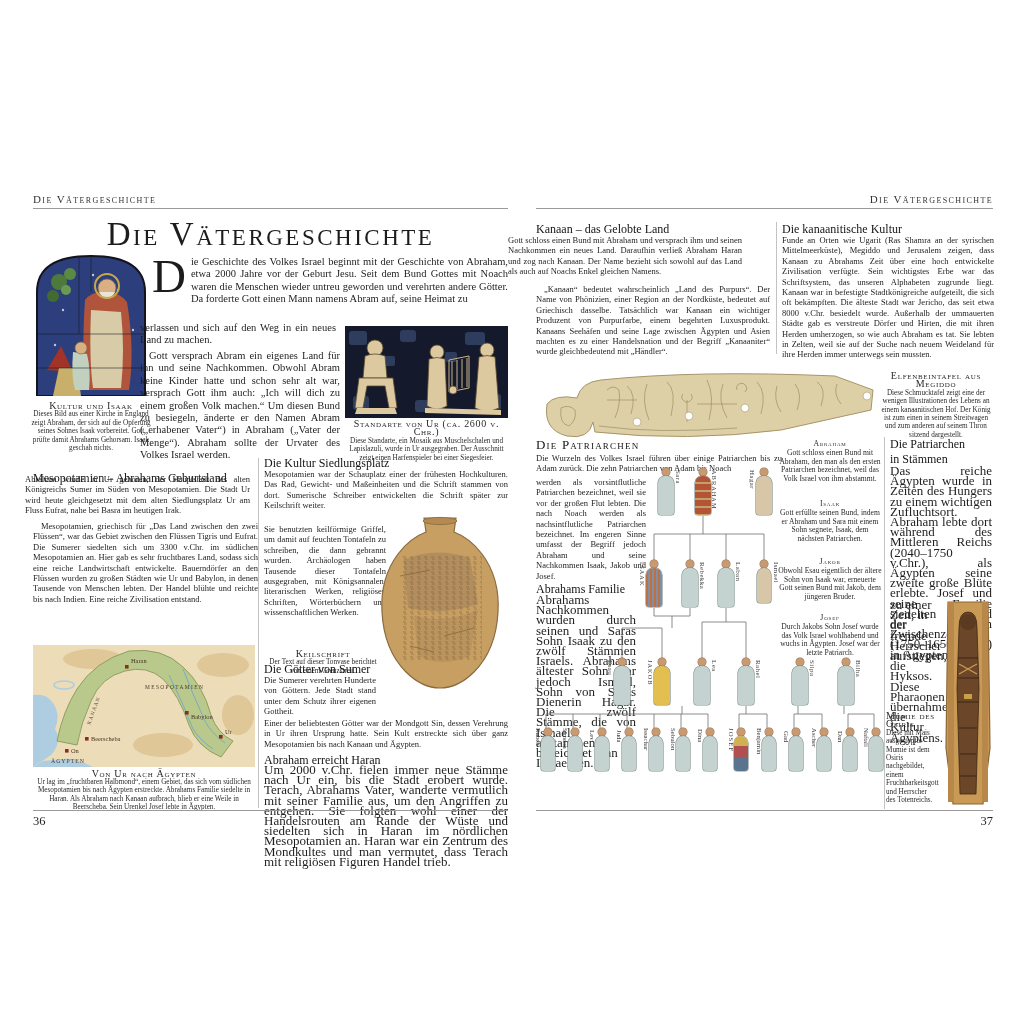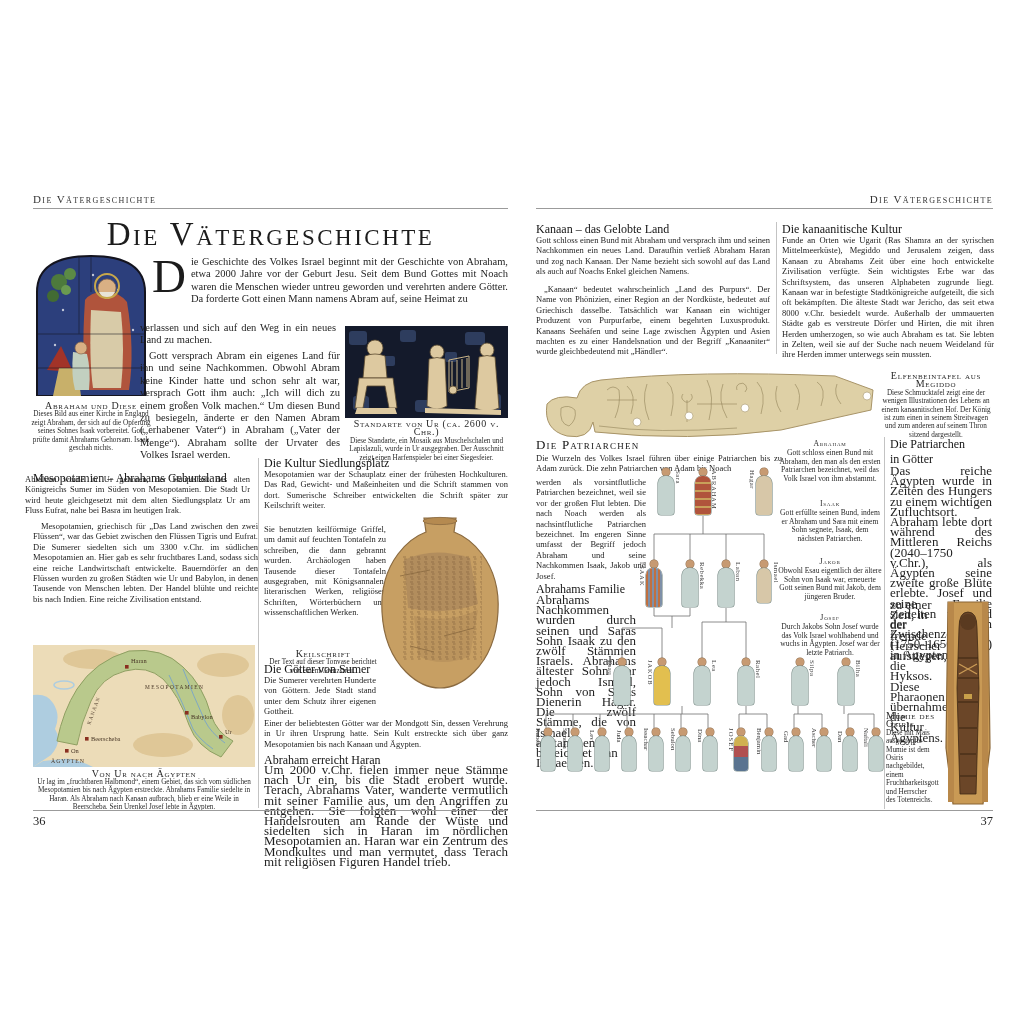--- a/index.html
+++ b/index.html
@@ -78,21 +78,21 @@
       <circle cx="48" cy="98" r="6" fill="#d9b084" stroke="#8a6a4a" stroke-width="0.7"></circle>
       <g stroke="#14141f" stroke-width="1" opacity="0.55">
           <path d="M4,84 H112"></path>
           <path d="M4,118 H112"></path>
           <path d="M46,6 V84"></path>
           <path d="M58,42 V6"></path>
         </g>
     </svg>
   </div>
   <div class="abs cap" style="left:30px;top:402px;width:122px;">
-    <span class="cap-t">Abraham und Diese</span>
+    <span class="cap-t">Kultur und Isaak</span>
     <span>Dieses Bild aus einer Kirche in England zeigt Abraham, der sich auf die Opferung seines Sohnes Isaak vorbereitet. Gott prüfte damit Abrahams Gehorsam. Isaak geschah nichts.</span>
   </div>
 
   <div class="abs intro" style="left:152px;top:256px;width:356px;">
     <span class="dropcap">D</span><span>ie Geschichte des Volkes Israel beginnt mit der Geschichte von Abraham, etwa 2000 Jahre vor der Geburt Jesu. Seit dem Bund Gottes mit Noach waren die Menschen wieder untreu geworden und verehrten andere Götter. Da forderte Gott einen Mann namens Abram auf, seine Heimat zu</span>
   </div>
   <div class="abs intro" style="left:140px;top:322px;width:196px;">
     <span>verlassen und sich auf den Weg in ein neues Land zu machen.</span>
   </div>
   <div class="abs intro" style="left:140px;top:350px;width:200px;text-indent:9px;">
@@ -208,21 +208,21 @@
   <div class="abs body" style="left:264px;top:675px;width:112px;">Die Sumerer verehrten Hunderte von Göttern. Jede Stadt stand unter dem Schutz ihrer eigenen Gottheit.</div>
   <div class="abs body" style="left:264px;top:718px;width:244px;">Einer der beliebtesten Götter war der Mondgott Sin, dessen Verehrung in Ur ihren Ursprung hatte. Sein Kult erstreckte sich über ganz Mesopotamien bis nach Kanaan und Ägypten.</div>
 
   <div class="abs h2" style="left:264px;top:753px;width:140px;">Abraham erreicht Haran</div>
   <div class="abs body-sm" style="left:264px;top:765px;width:244px;">Um 2000 v.Chr. fielen immer neue Stämme nach Ur ein, bis die Stadt erobert wurde. Terach, Abrahams Vater, wanderte vermutlich mit seiner Familie aus, um den Angriffen zu entgehen. Sie folgten wohl einer der Handelsrouten am Rande der Wüste und siedelten sich in Haran im nördlichen Mesopotamien an. Haran war ein Zentrum des Mondkultes und man vermutet, dass Terach mit religiösen Figuren Handel trieb.</div>
 
   <div class="abs rule" style="left:33px;top:810px;width:475px;"></div>
   <div class="abs pagenum" style="left:33px;top:814px;">36</div>
 
   <div class="abs h2" style="left:536px;top:222px;width:234px;">Kanaan – das Gelobte Land</div>
-  <div class="abs body" style="left:536px;top:235px;width:234px;">Gott schloss einen Bund mit Abraham und versprach ihm und seinen Nachkommen ein neues Land. Daraufhin verließ Abraham Haran und zog nach Kanaan. Der Name bezieht sich sowohl auf das Land als auch auf Noachs Enkel gleichen Namens.</div>
+  <div class="abs body" style="left:508px;top:235px;width:234px;">Gott schloss einen Bund mit Abraham und versprach ihm und seinen Nachkommen ein neues Land. Daraufhin verließ Abraham Haran und zog nach Kanaan. Der Name bezieht sich sowohl auf das Land als auch auf Noachs Enkel gleichen Namens.</div>
   <div class="abs body" style="left:536px;top:284px;width:234px;text-indent:8px;">„Kanaan“ bedeutet wahrscheinlich „Land des Purpurs“. Der Name von Phönizien, einer Region an der Nordküste, bedeutet auf Griechisch dasselbe. Tatsächlich war Kanaan ein wichtiger Produzent von Purpurfarbe, einem begehrten Luxusprodukt. Kanaans Seehäfen und seine Lage zwischen Ägypten und Asien machten es zu einer Handelsnation und der Begriff „Kanaaniter“ wurde gleichbedeutend mit „Händler“.</div>
 
   <div class="abs vrule" style="left:776px;top:222px;height:132px;"></div>
 
   <div class="abs h2" style="left:782px;top:222px;width:212px;">Die kanaanitische Kultur</div>
   <div class="abs body" style="left:782px;top:235px;width:212px;">Funde an Orten wie Ugarit (Ras Shamra an der syrischen Mittelmeerküste), Megiddo und Jerusalem zeigen, dass Kanaan zu Abrahams Zeit über eine hoch entwickelte Zivilisation verfügte. Sein wichtigstes Erbe war das Schriftsystem, das unseren Alphabeten zugrunde liegt. Kanaan war in befestigte Stadtkönigreiche aufgeteilt, die sich oft bekämpften. Die älteste Stadt war Jericho, das seit etwa 8000 v.Chr. besiedelt wurde. Außerhalb der ummauerten Städte gab es verstreute Dörfer und Hirten, die mit ihren Herden umherzogen, so wie auch Abraham es tat. Sie lebten in Zelten, weil sie auf der Suche nach neuem Weideland für ihre Herden immer unterwegs sein mussten.</div>
 
   <div class="abs" style="left:537px;top:370px;width:342px;height:72px;">
     <svg width="342" height="72" viewBox="0 0 342 72">
       <path d="M10,34 Q6,60 30,66 Q52,70 56,52 L58,62 Q150,72 244,60 L334,40 L336,20 L298,6 Q160,0 64,10 Q44,12 40,28 Q18,24 10,34 Z" fill="#ded0a6" stroke="#a89468" stroke-width="1"></path>
@@ -364,21 +364,21 @@
     <span>Obwohl Esau eigentlich der ältere Sohn von Isaak war, erneuerte Gott seinen Bund mit Jakob, dem jüngeren Bruder.</span>
   </div>
   <div class="abs treecap" style="left:778px;top:614px;width:104px;">
     <span class="cap-t">Josef</span>
     <span>Durch Jakobs Sohn Josef wurde das Volk Israel wohlhabend und wuchs in Ägypten. Josef war der letzte Patriarch.</span>
   </div>
 
   <div class="abs vrule" style="left:884px;top:437px;height:372px;"></div>
   <div class="abs h2" style="left:890px;top:437px;width:104px;">
     <span style="display:block;">Die Patriarchen</span>
-    <span style="display:block;">in Götter</span>
+    <span style="display:block;">in Stämmen</span>
   </div>
   <div class="abs body-sm" style="left:890px;top:466px;width:102px;">Das reiche Ägypten wurde in Zeiten des Hungers zu einem wichtigen Zufluchtsort. Abraham lebte dort während des Mittleren Reichs (2040–1750 v.Chr.), als Ägypten seine zweite große Blüte erlebte. Josef und seine Familie siedelten während der Zweiten Zwischenzeit (1750–1650 v.Chr.) in Ägypten,</div>
   <div class="abs body-sm" style="left:890px;top:600px;width:48px;text-align:left;">zu einer Zeit, in der fremde Herrscher aufstiegen, die Hyksos. Diese Pharaonen übernahmen die Kultur Ägyptens.</div>
 
   <div class="abs" style="left:942px;top:598px;width:52px;height:210px;">
     <svg width="52" height="210" viewBox="0 0 52 210">
       <path d="M6,4 H46 L48,150 L41,206 H11 L4,150 Z" fill="#c99a55" stroke="#8a6535" stroke-width="1.2"></path>
       <rect x="6" y="4" width="6" height="200" fill="#b8884a"></rect>
       <rect x="40" y="4" width="6" height="200" fill="#b8884a"></rect>
       <path d="M17,30 Q17,14 26,14 Q35,14 35,30 L37,90 L34,196 H18 L15,90 Z" fill="#6b4628" stroke="#3f2814" stroke-width="0.8"></path>

